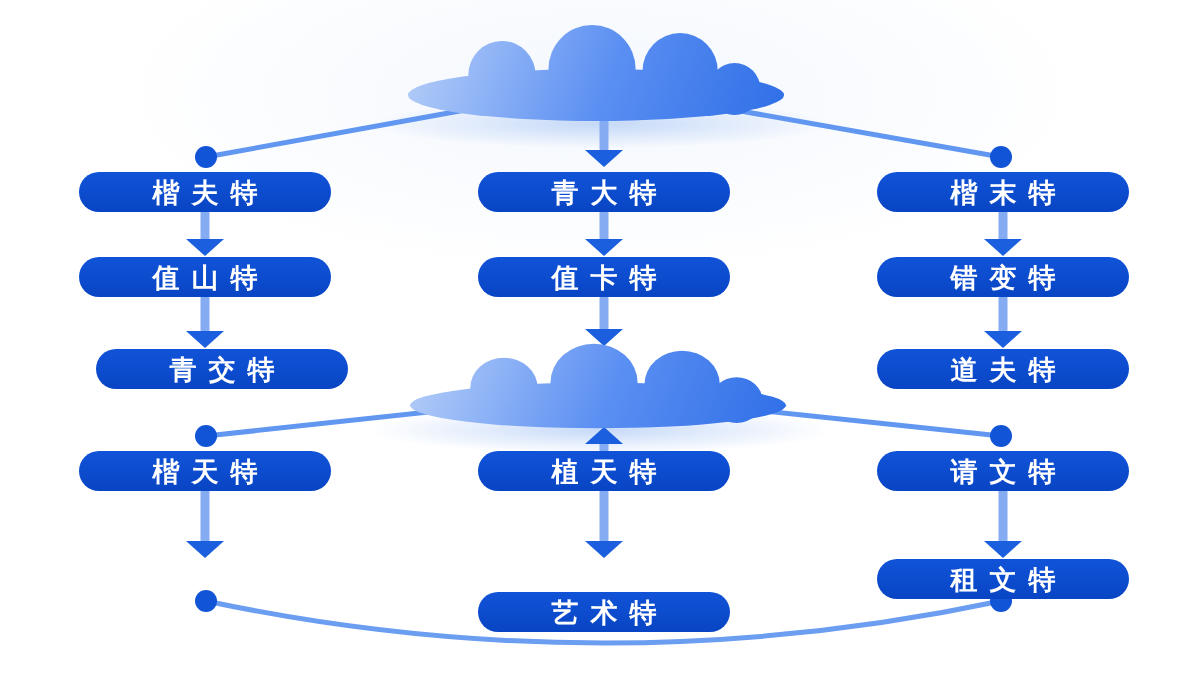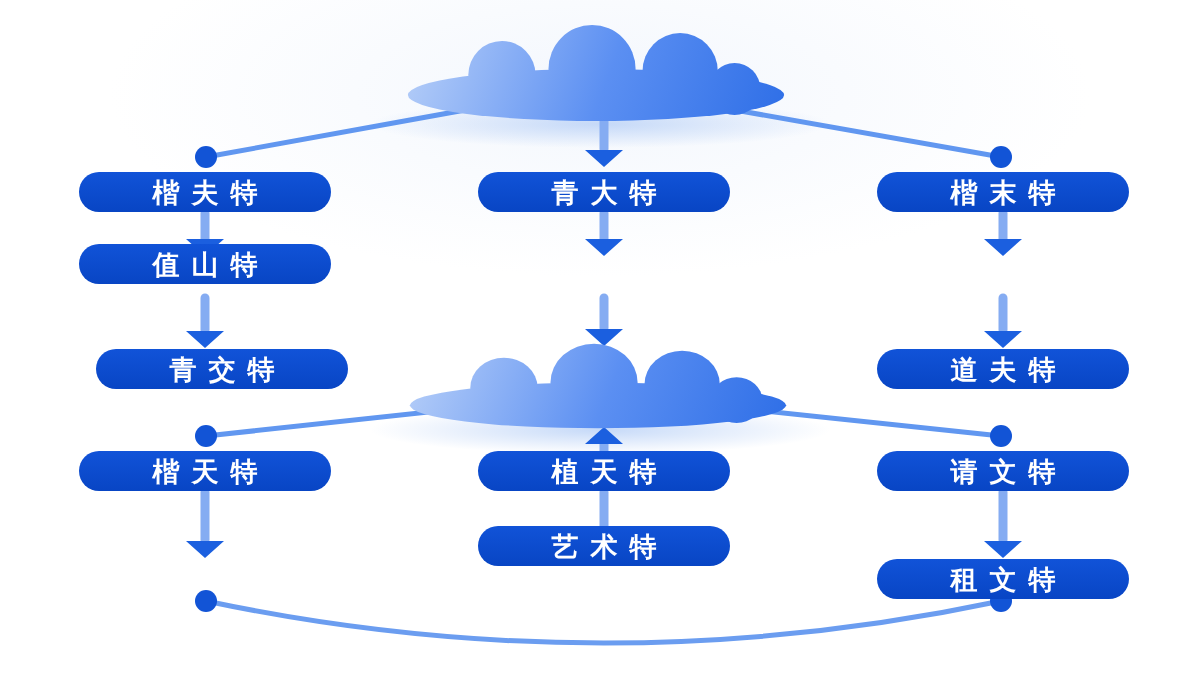--- a/index.html
+++ b/index.html
@@ -125,41 +125,47 @@
   <div class="pill" style="left:79px;top:172px">
       <span class="pill-label">楷夫特</span>
     </div>
   <div class="pill" style="left:478px;top:172px">
       <span class="pill-label">青大特</span>
     </div>
   <div class="pill" style="left:877px;top:172px">
       <span class="pill-label">楷末特</span>
     </div>
 
-  <div class="pill" style="left:79px;top:244px">
+  <div class="pill" style="left:79px;top:257px">
       <span class="pill-label">值山特</span>
+    </div>
+  <div class="pill" style="left:478px;top:257px">
+      <span class="pill-label">值卡特</span>
+    </div>
+  <div class="pill" style="left:877px;top:257px">
+      <span class="pill-label">错变特</span>
     </div>
 
   <div class="pill" style="left:96px;top:349px">
       <span class="pill-label">青交特</span>
     </div>
   <div class="pill" style="left:877px;top:349px">
       <span class="pill-label">道夫特</span>
     </div>
 
   <div class="pill" style="left:79px;top:451px">
       <span class="pill-label">楷天特</span>
     </div>
   <div class="pill" style="left:877px;top:451px">
       <span class="pill-label">请文特</span>
     </div>
   <div class="pill" style="left:478px;top:451px">
       <span class="pill-label">植天特</span>
     </div>
 
-  <div class="pill" style="left:478px;top:526px">
+  <div class="pill" style="left:478px;top:592px">
       <span class="pill-label">艺术特</span>
     </div>
   <div class="pill" style="left:877px;top:559px">
       <span class="pill-label">租文特</span>
     </div>
 
 </div>
 
 </body></html>

